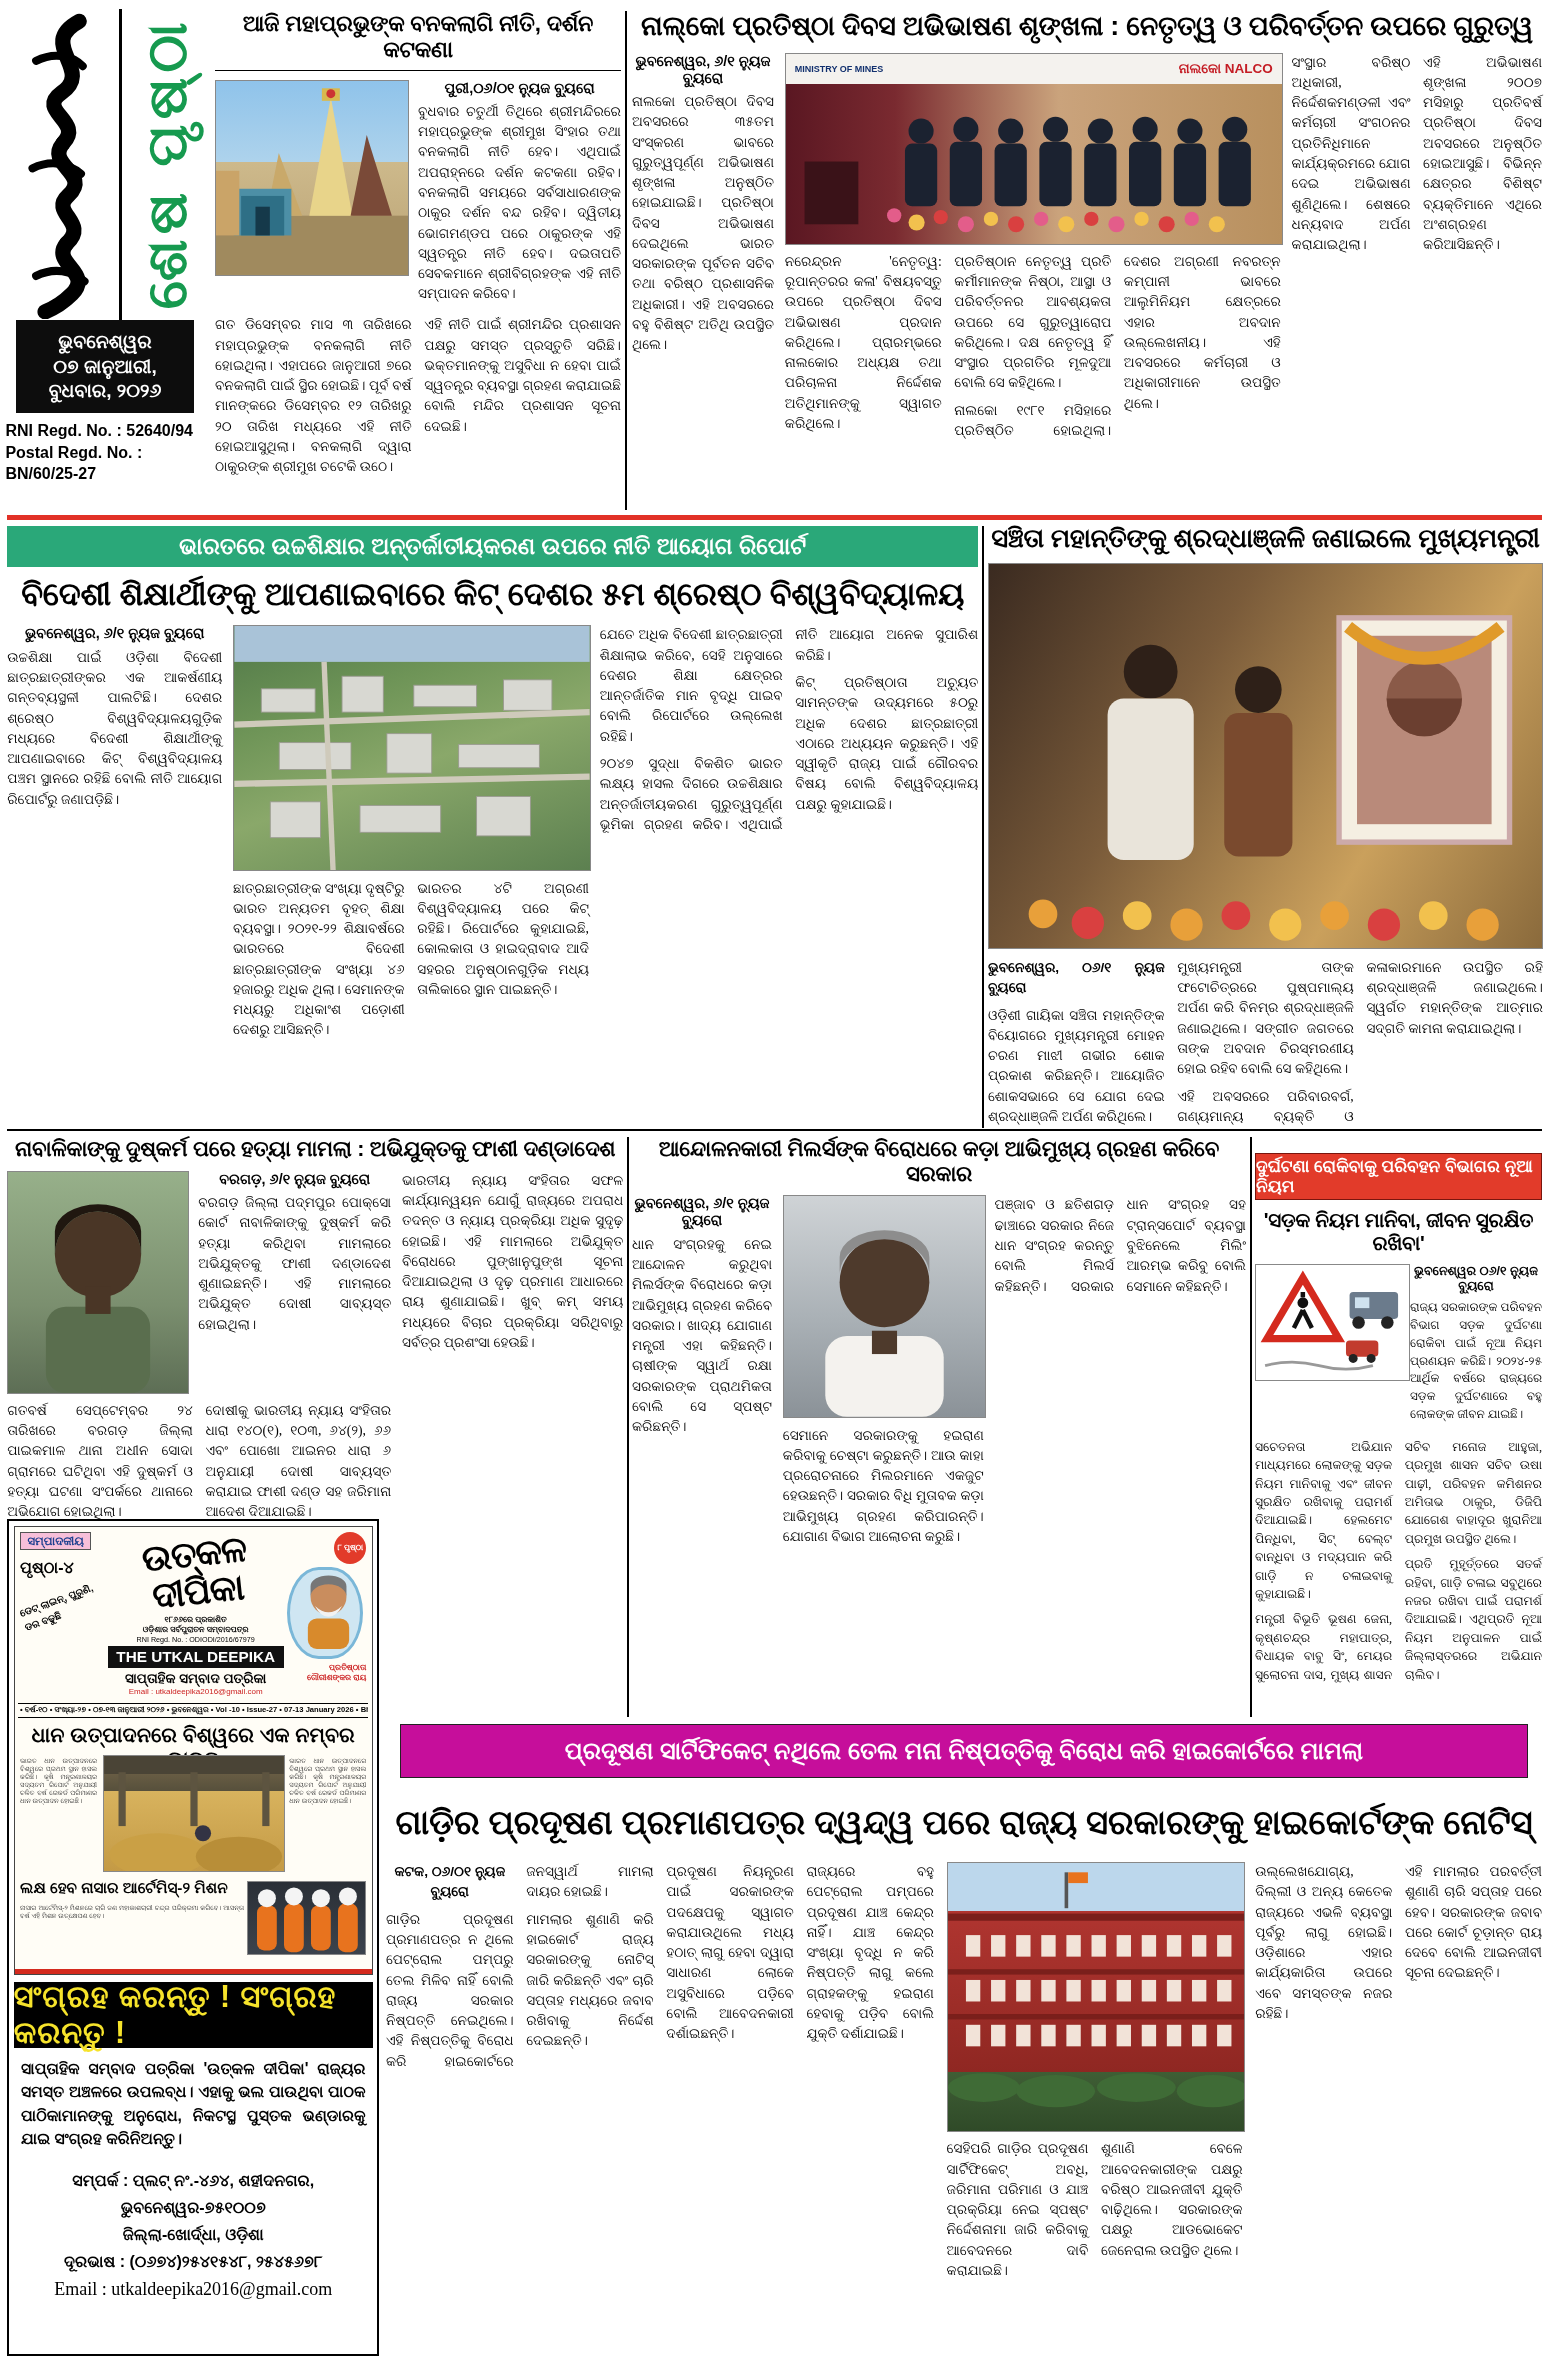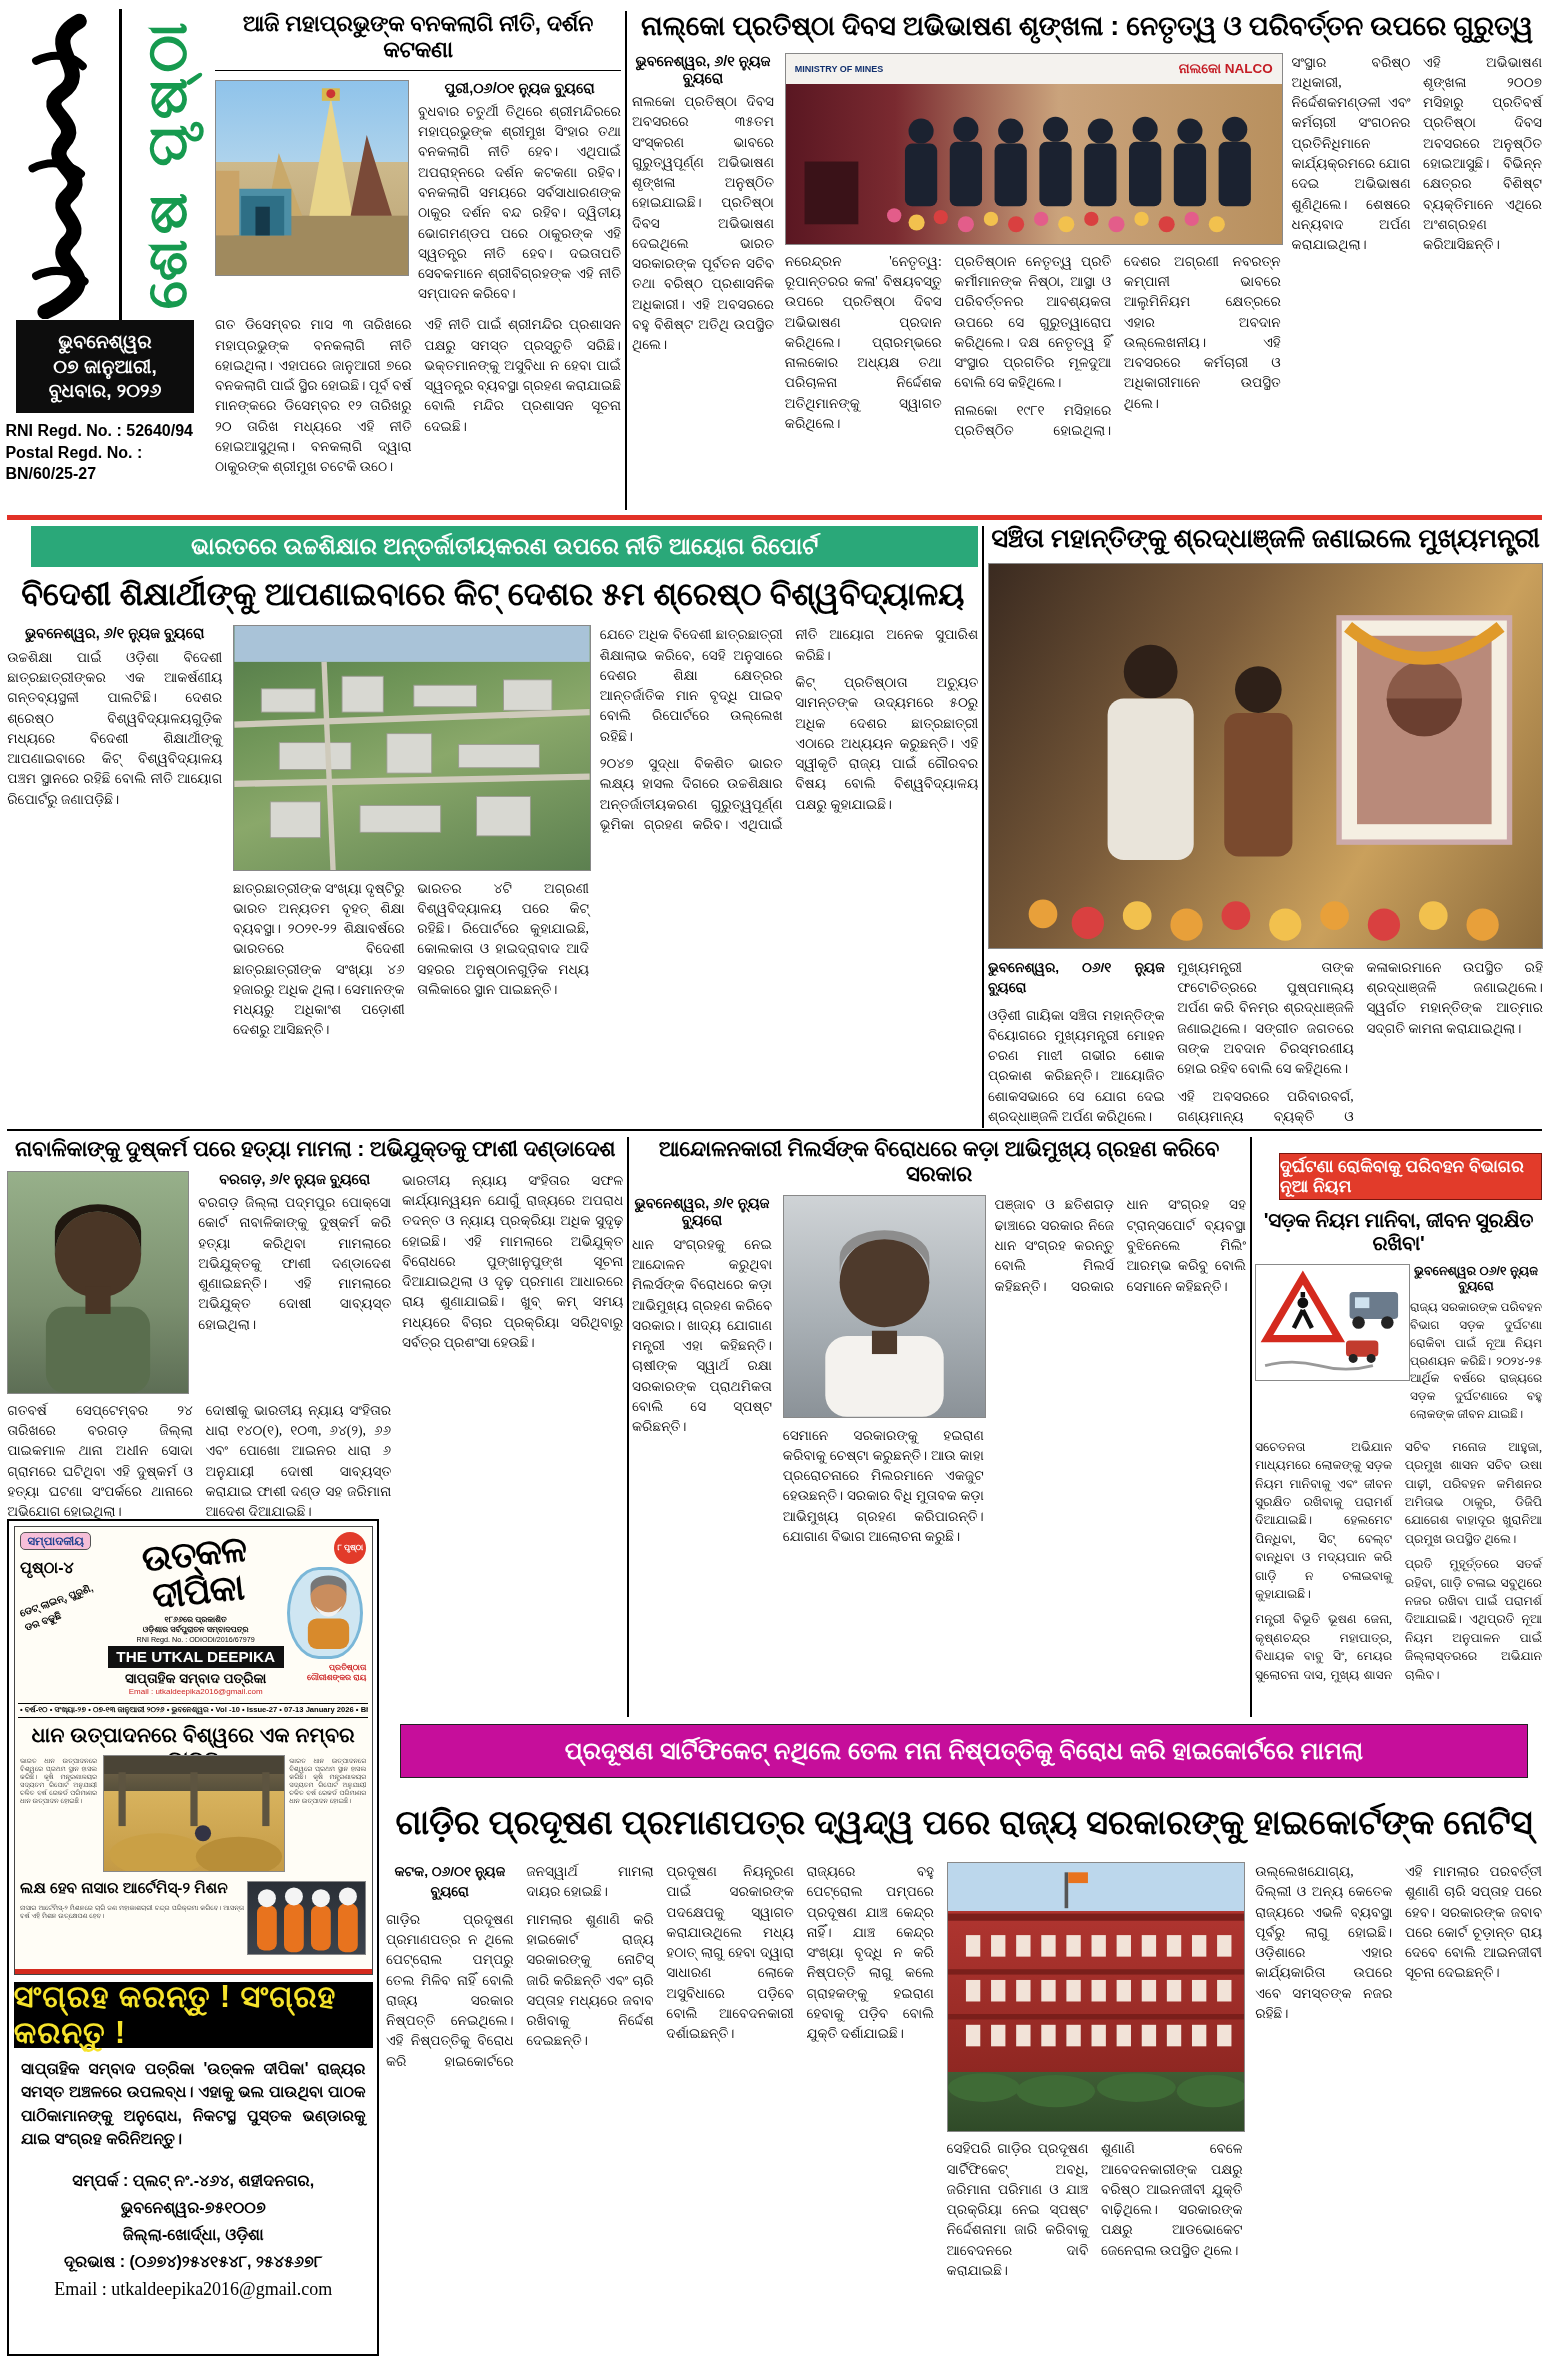--- a/index.html
+++ b/index.html
@@ -18,21 +18,21 @@
         font-weight:bold;font-size:19px;}
   .rni{left:5.4px;top:420px;width:199px;font-size:16px;font-weight:bold;line-height:1.35;}
   
   .hl{font-weight:bold;text-align:center;line-height:1.15;letter-spacing:-0.3px;}
   .dl{font-weight:bold;text-align:center;font-size:14.4px;margin:0 0 5.4px 0;}
   .body p{margin:0 0 7.2px 0;text-align:justify;font-size:13.7px;line-height:1.48;
         font-family:"Liberation Serif",serif;}
   .c2{column-count:2;column-gap:12.6px;}
   .c3{column-count:3;column-gap:12.6px;}
   .c4{column-count:4;column-gap:12.6px;}
-  .kicker{color:#fff;font-weight:bold;display:flex;align-items:center;justify-content:center;margin-left:24px;}
+  .kicker{color:#fff;font-weight:bold;display:flex;align-items:center;justify-content:center;}
   .kicker-green{background:#2aa879;}
   .kicker-red{background:#e23b2a;}
   .kicker-magenta{background:#c60e9b;}
   
   .photo{position:relative;overflow:hidden;border:0.9px solid #888;}
   .temple{background:linear-gradient(#8fc3ea 0%,#aed3ec 42%,#cdb98b 42%,#b9a274 100%);}
   .nalco-ph{background:linear-gradient(90deg,#5a1722 0%,#7a2a30 22%,#caa37c 55%,#b8905e 100%);}
   .nalco-strip{position:absolute;top:0;left:0;right:0;height:30.5px;background:#f4f2ee;
         display:flex;align-items:center;justify-content:space-between;padding:0 9px;}
   .nalco-strip .t1{color:#12306e;font-weight:bold;font-size:9px;}
@@ -41,21 +41,21 @@
   .tribute-ph{background:linear-gradient(120deg,#3a2a20 0%,#7a5b3a 35%,#caa05c 70%,#8a6a3c 100%);}
   .mug{background:linear-gradient(#97b08a 0%,#7b8f6f 60%,#5d6e55 100%);}
   .miller-ph{background:linear-gradient(#cfd3d6 0%,#aab1b6 55%,#8b9298 100%);}
   .court{background:linear-gradient(#bcd7ec 0%,#bcd7ec 18%,#b03530 18%,#8f2722 78%,#3f5e35 78%,#2f4a28 100%);}
   .grain{background:linear-gradient(#7a6a4c 0%,#57503c 30%,#d8b35e 30%,#c49a45 100%);}
   .astro{background:linear-gradient(#2a2f36 0%,#3c434c 100%);}
   
   .ad-box{left:7.2px;top:1519px;width:372px;height:837px;border:2.7px solid #000;background:#fff;padding:4.5px;box-sizing:border-box;}
   .mini{position:relative;border:1.8px solid #444;height:447px;background:#fffdf6;overflow:hidden;}
   .pill{background:#f7bfd9;color:#1c3f8f;font-weight:bold;font-size:11.7px;border:0.9px solid #555;
-        border-radius:5px;padding:0.9px 6.3px;display:inline-block;}
+        border-radius:0;padding:0.9px 6.3px;display:inline-block;}
   .mini-bar{background:#111;color:#fff;font-weight:bold;font-size:15.3px;text-align:center;padding:1.8px 5.4px;}
   .collect{margin-top:7.2px;height:66px;background:#000;color:#f6e32b;font-weight:bold;font-size:30.5px;
         display:flex;align-items:center;justify-content:center;letter-spacing:0.9px;}
   .ad-text{padding:9px 7.2px 0 7.2px;}
   .ad-text .para{font-size:15.7px;font-weight:bold;text-align:justify;line-height:1.5;margin:0 0 16px 0;}
   .ad-contact{font-size:16px;font-weight:bold;text-align:center;line-height:1.7;}
   .ad-email{font-family:"Liberation Serif",serif;font-size:18px;text-align:center;margin-top:3.6px;}
   .sideways{transform:rotate(-20deg);font-weight:bold;font-size:10px;line-height:1.5;}
 </style>
 </head>

